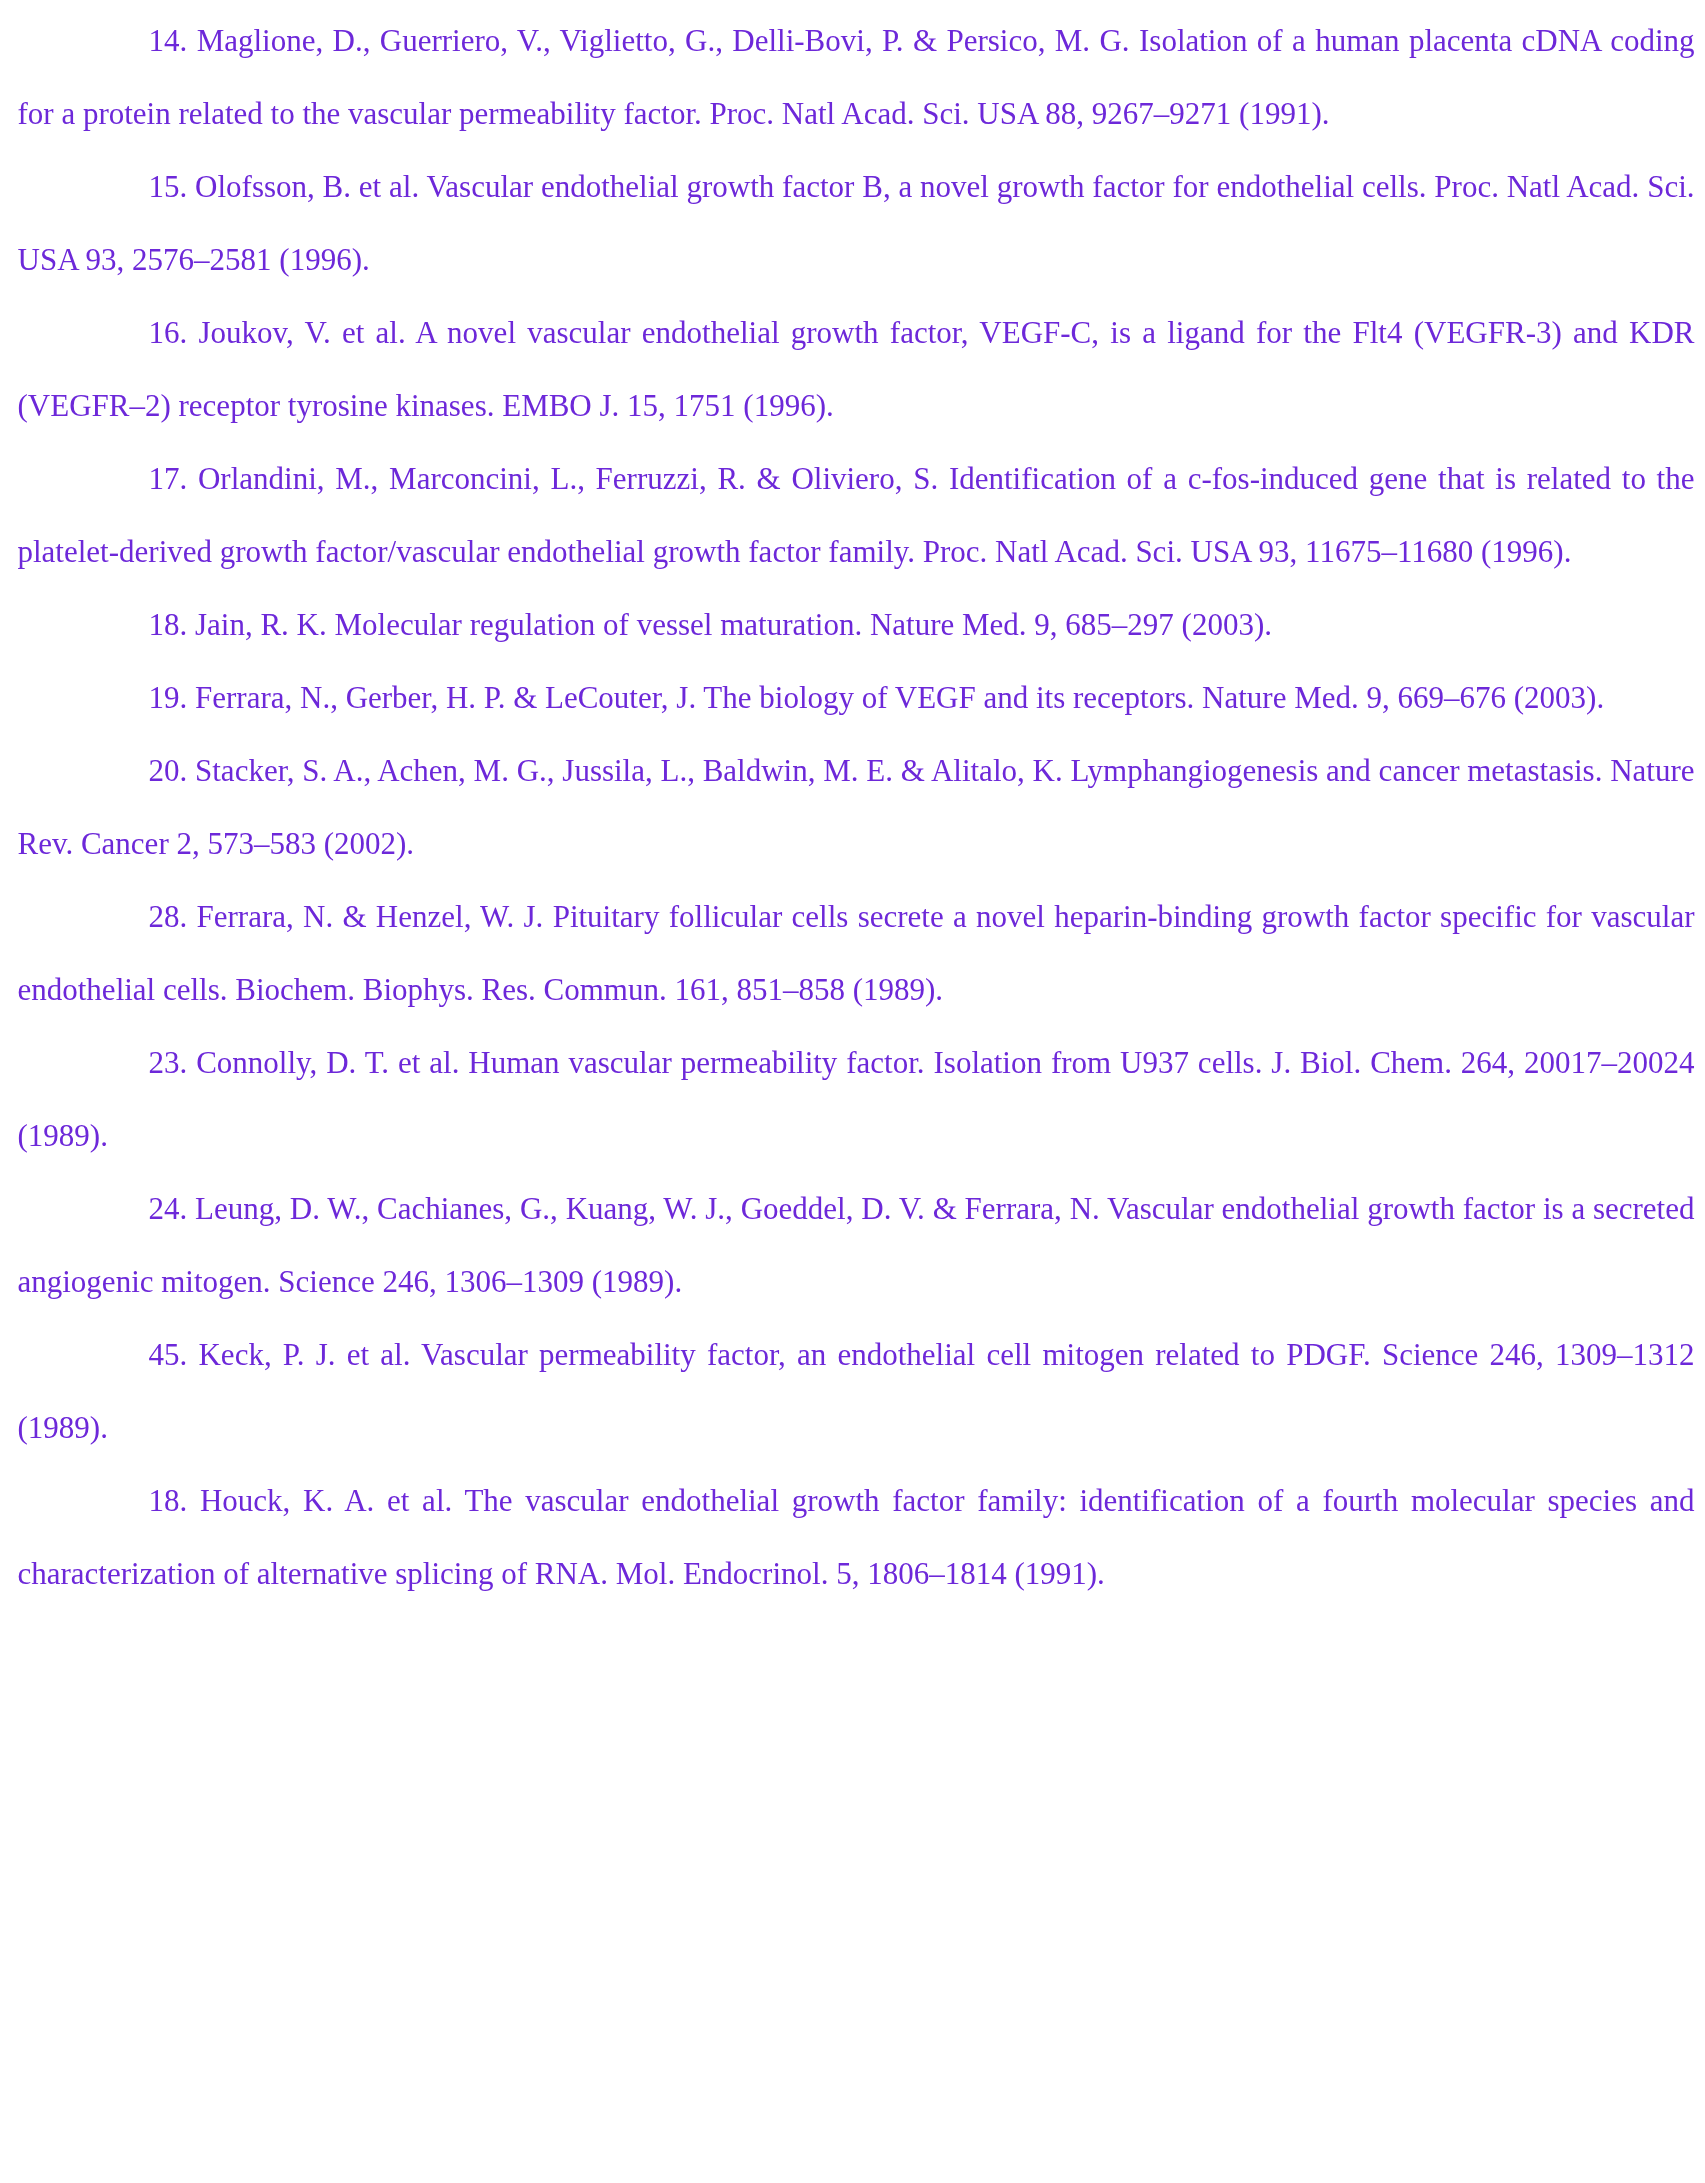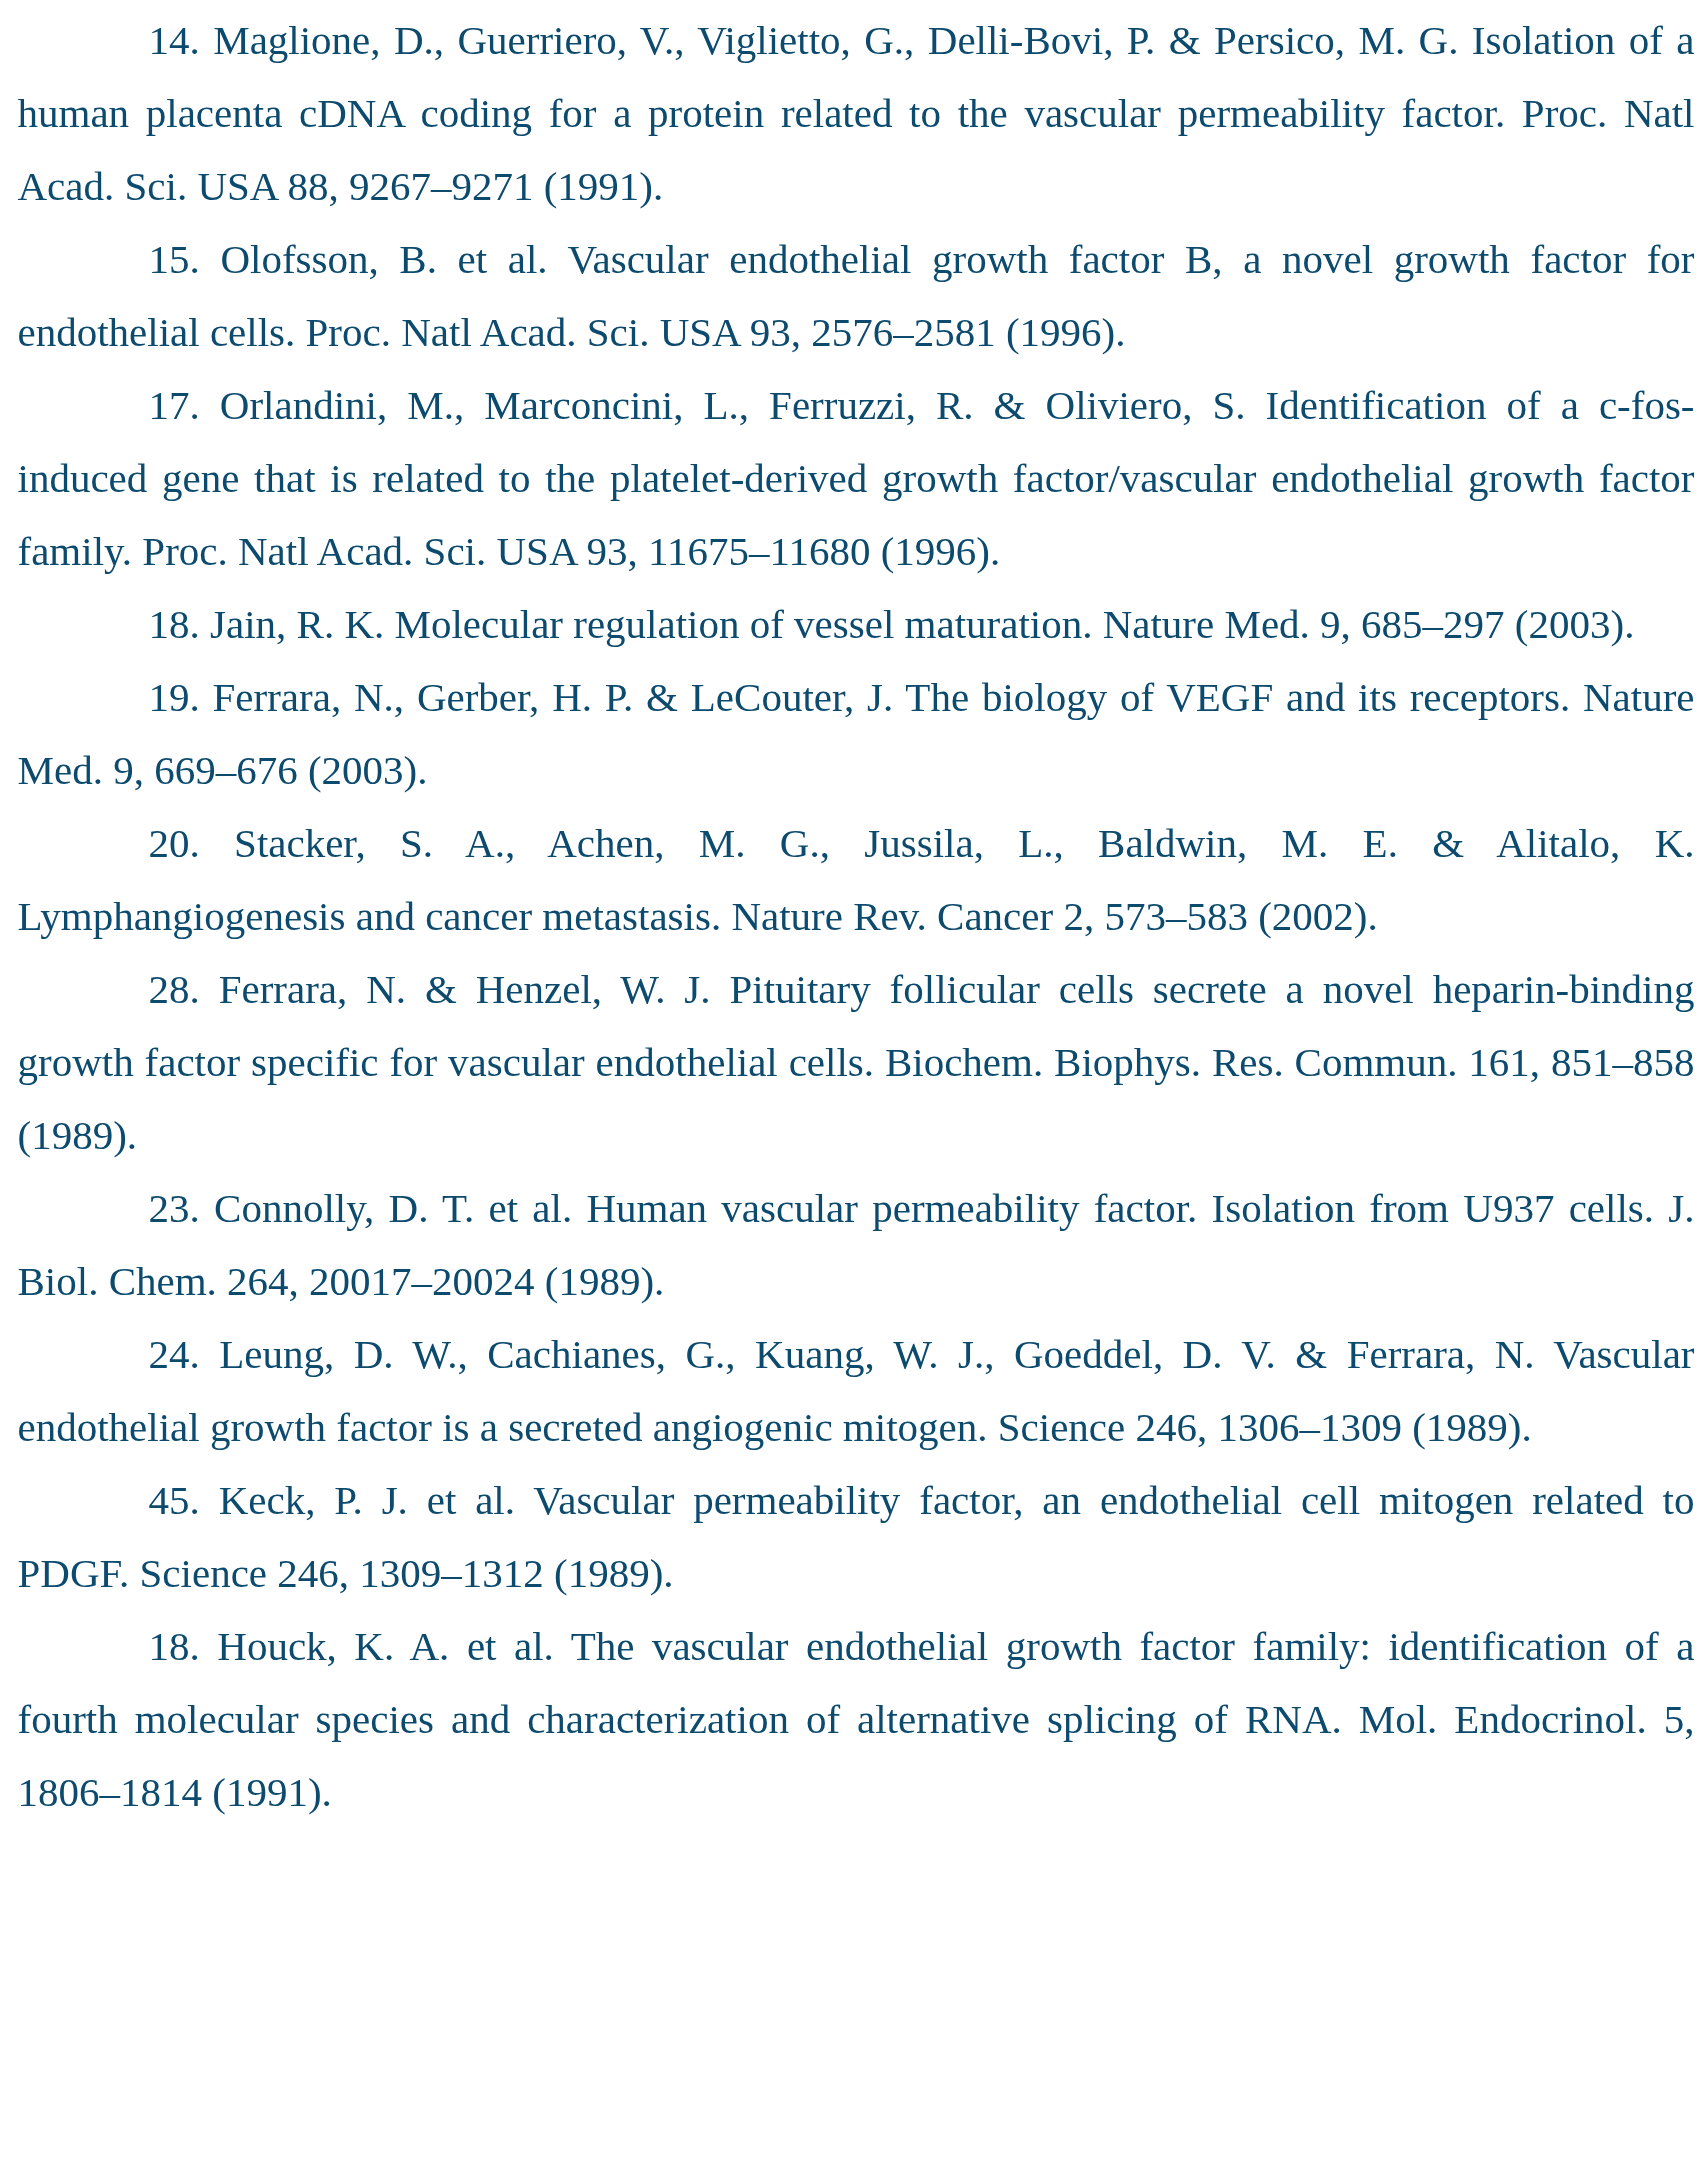--- a/index.html
+++ b/index.html
@@ -12,39 +12,40 @@
       height: 2184px;
       overflow: hidden;
       position: relative;
     }
     .page {
       position: absolute;
       left: 17.5px;
       top: 3.5px;
       width: 1677px;
       font-family: "Liberation Serif", "DejaVu Serif", serif;
-      font-size: 41px;
+      font-size: 31px;
       line-height: 73px;
-      color: #0c4a6e;
+      color: #6d28d9;
     }
     .ref {
       margin: 0;
       padding: 0;
       text-indent: 131px;
       text-align: justify;
       text-justify: inter-word;
       hyphens: none;
     }
   </style>
 </head>
 <body>
 
 <div class="page">
   <p class="ref"><span>14.</span> <span>Maglione, D., Guerriero, V., Viglietto, G., Delli-Bovi, P. &amp; Persico, M. G. Isolation of a human placenta cDNA coding for a protein related to the vascular permeability factor. Proc. Natl Acad. Sci. USA 88, 9267–9271 (1991).</span></p>
   <p class="ref"><span>15.</span> <span>Olofsson, B. et al. Vascular endothelial growth factor B, a novel growth factor for endothelial cells. Proc. Natl Acad. Sci. USA 93, 2576–2581 (1996).</span></p>
+  <p class="ref"><span>16.</span> <span>Joukov, V. et al. A novel vascular endothelial growth factor, VEGF-C, is a ligand for the Flt4 (VEGFR-3) and KDR (VEGFR–2) receptor tyrosine kinases. EMBO J. 15, 1751 (1996).</span></p>
   <p class="ref"><span>17.</span> <span>Orlandini, M., Marconcini, L., Ferruzzi, R. &amp; Oliviero, S. Identification of a c-fos-induced gene that is related to the platelet-derived growth factor/vascular endothelial growth factor family. Proc. Natl Acad. Sci. USA 93, 11675–11680 (1996).</span></p>
   <p class="ref"><span>18.</span> <span>Jain, R. K. Molecular regulation of vessel maturation. Nature Med. 9, 685–297 (2003).</span></p>
   <p class="ref"><span>19.</span> <span>Ferrara, N., Gerber, H. P. &amp; LeCouter, J. The biology of VEGF and its receptors. Nature Med. 9, 669–676 (2003).</span></p>
   <p class="ref"><span>20.</span> <span>Stacker, S. A., Achen, M. G., Jussila, L., Baldwin, M. E. &amp; Alitalo, K. Lymphangiogenesis and cancer metastasis. Nature Rev. Cancer 2, 573–583 (2002).</span></p>
   <p class="ref"><span>28.</span> <span>Ferrara, N. &amp; Henzel, W. J. Pituitary follicular cells secrete a novel heparin-binding growth factor specific for vascular endothelial cells. Biochem. Biophys. Res. Commun. 161, 851–858 (1989).</span></p>
   <p class="ref"><span>23.</span> <span>Connolly, D. T. et al. Human vascular permeability factor. Isolation from U937 cells. J. Biol. Chem. 264, 20017–20024 (1989).</span></p>
   <p class="ref"><span>24.</span> <span>Leung, D. W., Cachianes, G., Kuang, W. J., Goeddel, D. V. &amp; Ferrara, N. Vascular endothelial growth factor is a secreted angiogenic mitogen. Science 246, 1306–1309 (1989).</span></p>
   <p class="ref"><span>45.</span> <span>Keck, P. J. et al. Vascular permeability factor, an endothelial cell mitogen related to PDGF. Science 246, 1309–1312 (1989).</span></p>
   <p class="ref"><span>18.</span> <span>Houck, K. A. et al. The vascular endothelial growth factor family: identification of a fourth molecular species and characterization of alternative splicing of RNA. Mol. Endocrinol. 5, 1806–1814 (1991).</span></p>
 </div>

